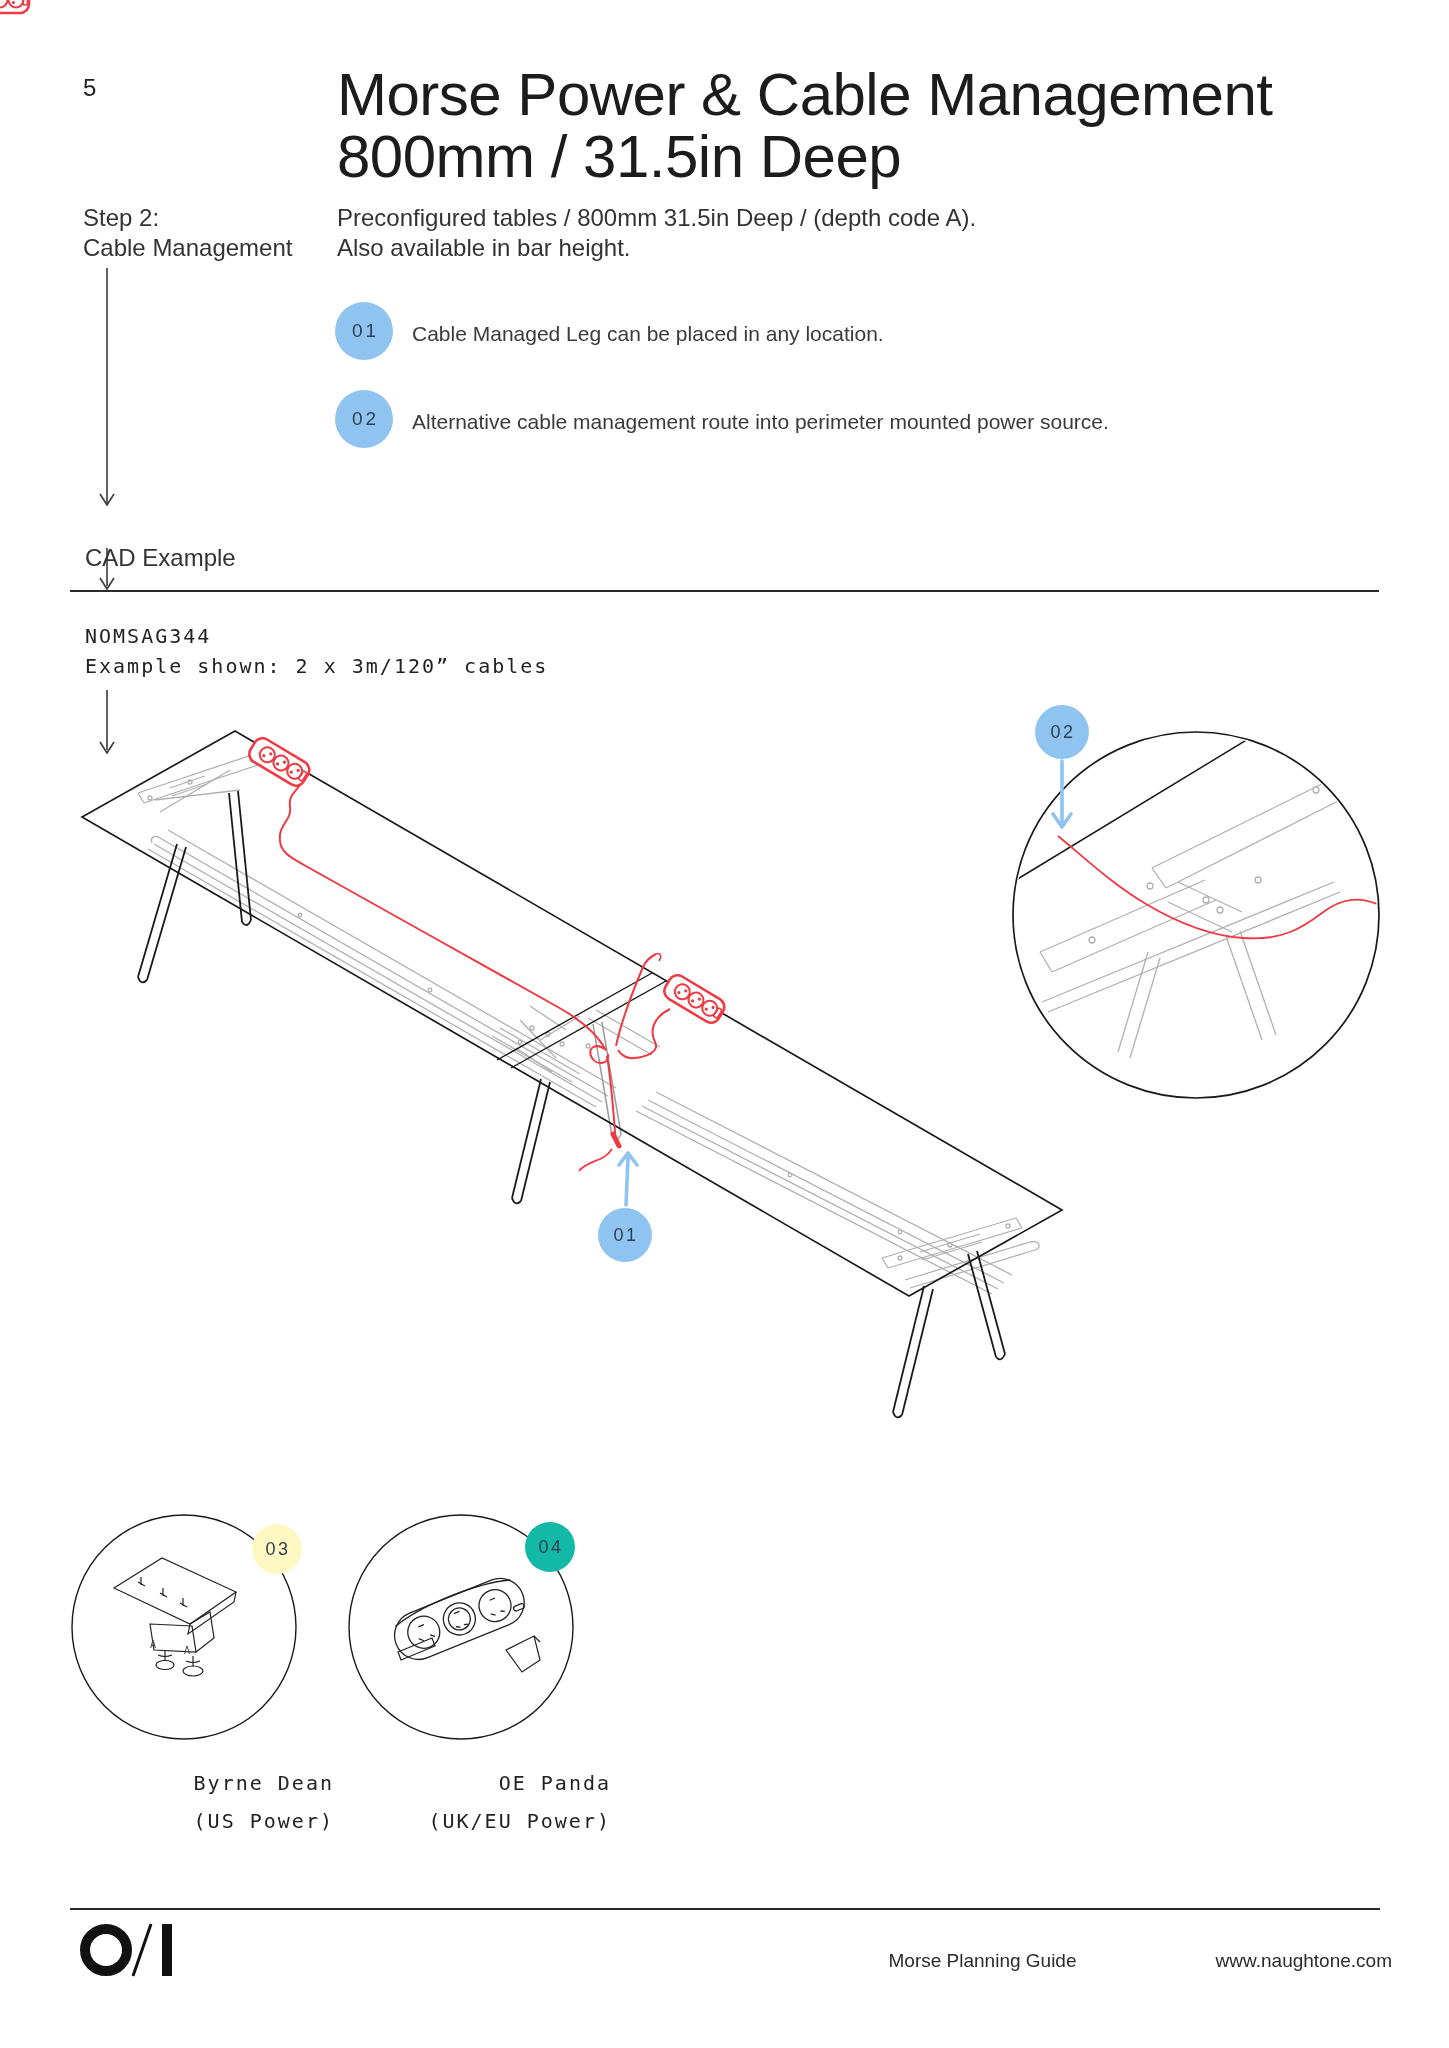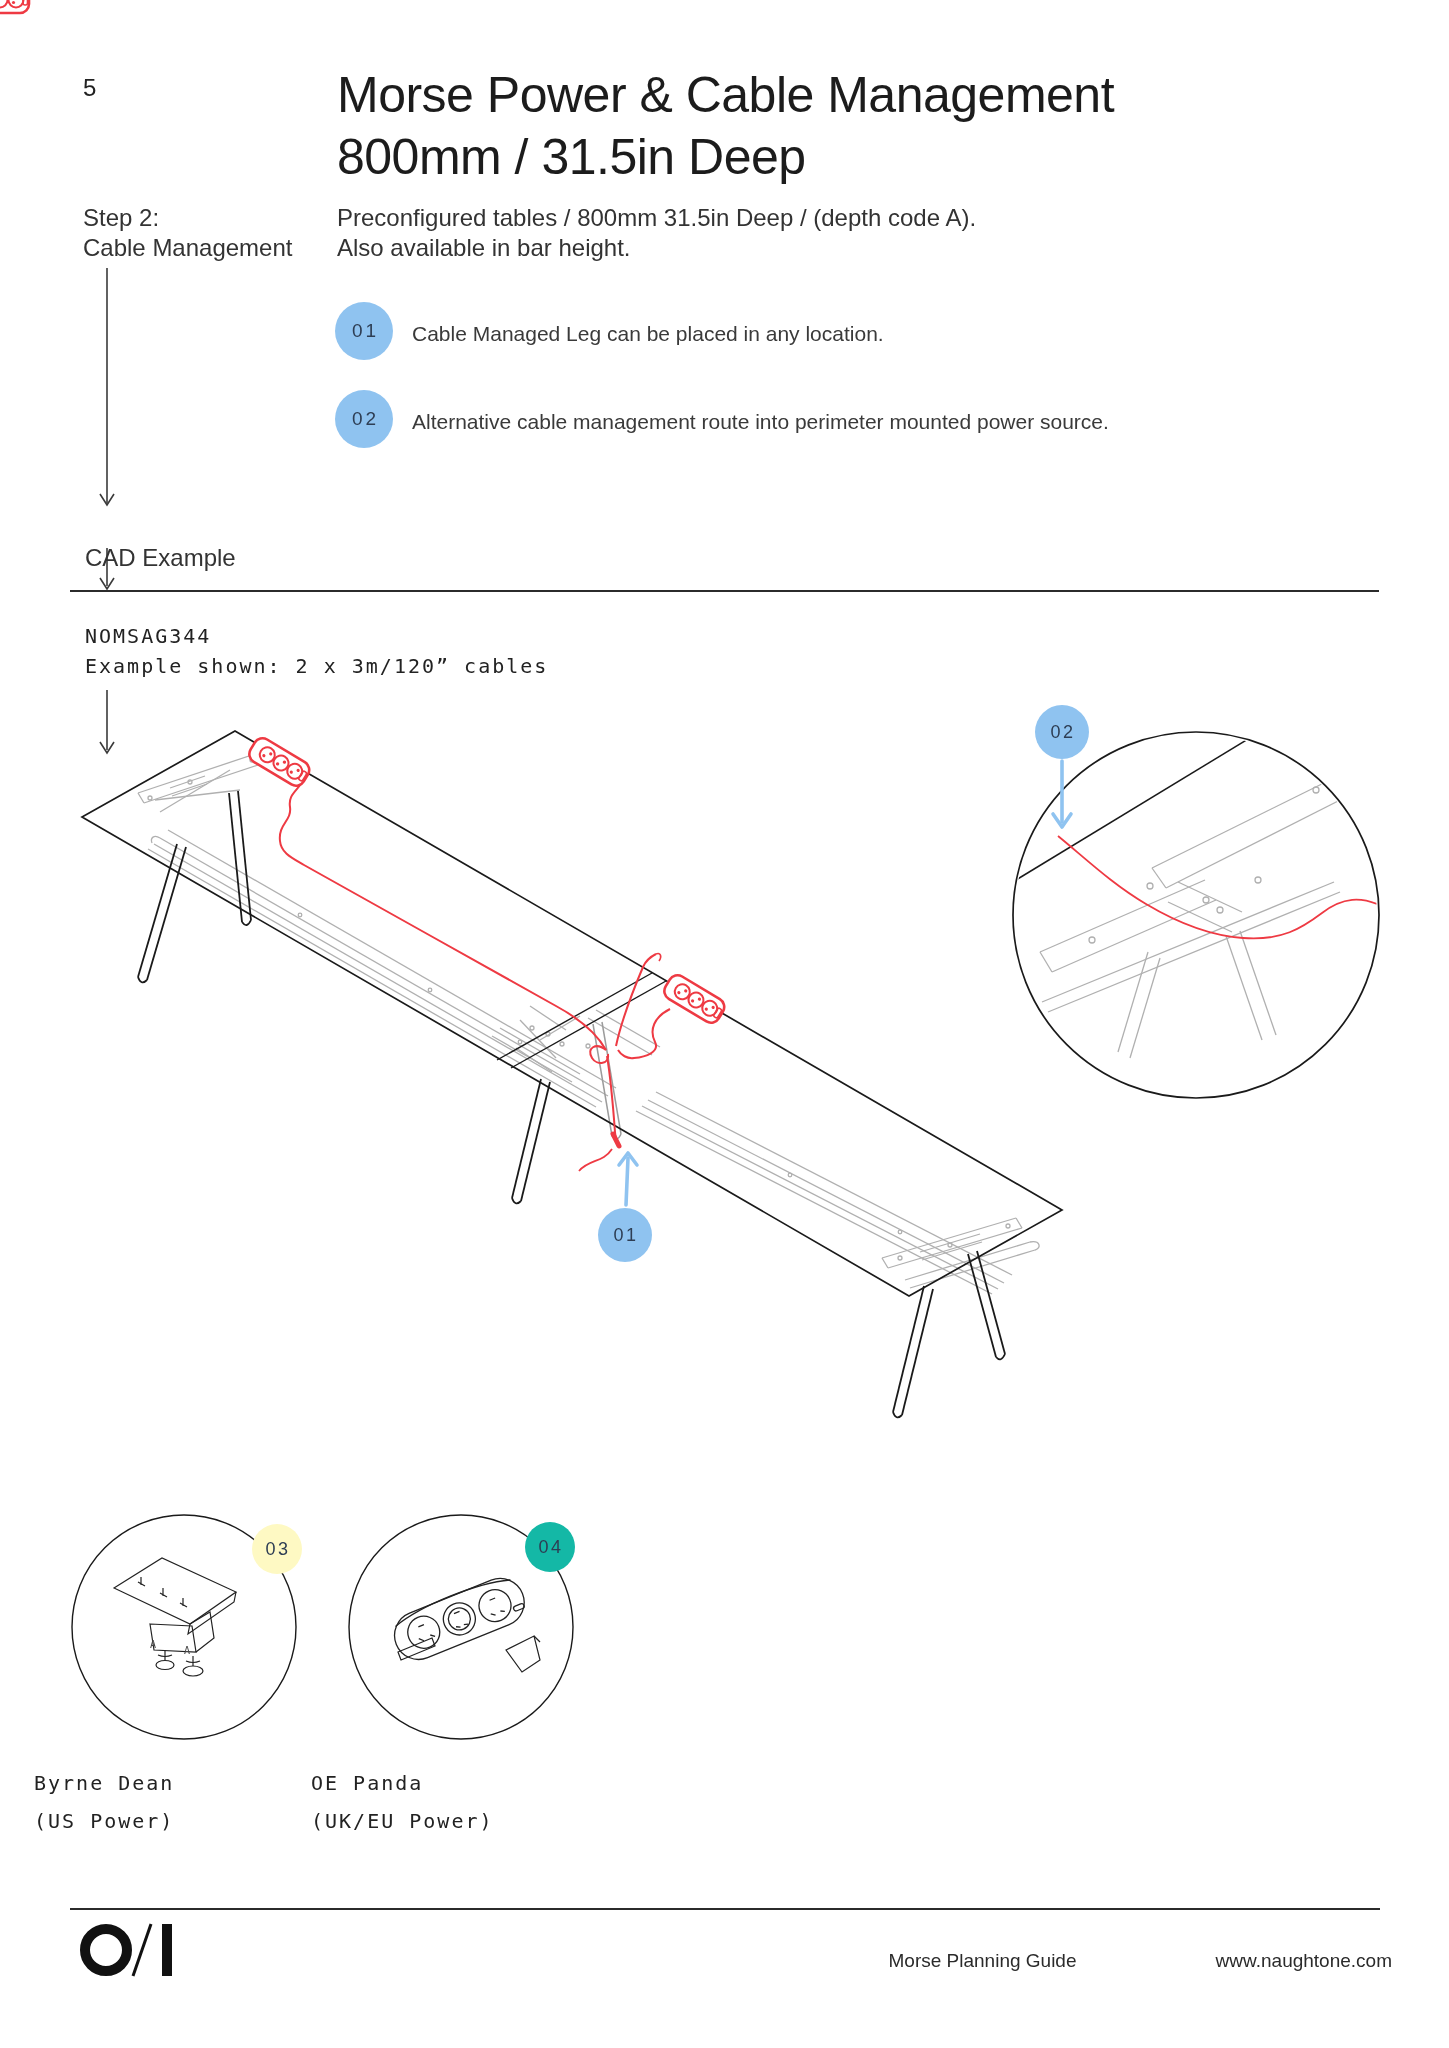--- a/index.html
+++ b/index.html
@@ -2,35 +2,35 @@
 <html><head>
 <meta charset="utf-8">
 <style>
   html,body{margin:0;padding:0;}
   body{
     width:1449px;height:2048px;position:relative;background:#ffffff;
     font-family:"Liberation Sans", sans-serif;color:#2e2e2e;overflow:hidden;
   }
   .abs{position:absolute;}
   .page-num{font-size:24px;color:#222;}
-  .title{font-size:50px;line-height:62px;color:#1c1c1c;letter-spacing:-0.5px;font-weight:400;}
+  .title{font-size:60px;line-height:62px;color:#1c1c1c;letter-spacing:-0.5px;font-weight:400;}
   .body-text{font-size:24px;line-height:30px;color:#333;}
   .note-badge{
     width:58px;height:58px;border-radius:50%;
     display:flex;align-items:center;justify-content:center;
     font-size:19px;letter-spacing:3px;padding-left:3px;box-sizing:border-box;
   }
   .small-badge{
     width:54px;height:54px;border-radius:50%;
     display:flex;align-items:center;justify-content:center;
     font-size:18px;letter-spacing:2.5px;padding-left:2px;box-sizing:border-box;
   }
   .note-text{font-size:21px;line-height:26px;color:#3a3a3a;}
   .mono{font-family:"DejaVu Sans Mono", monospace;font-size:20px;line-height:30px;letter-spacing:2px;color:#222;}
-  .mono-label{font-family:"DejaVu Sans Mono", monospace;font-size:20px;line-height:38px;letter-spacing:2px;color:#222;text-align:left;}
+  .mono-label{font-family:"DejaVu Sans Mono", monospace;font-size:20px;line-height:38px;letter-spacing:2px;color:#222;text-align:right;}
   .divider{height:2px;background:#2b2b2b;}
   .footer-text{font-size:19px;color:#2b2b2b;}
   svg{display:block;}
   .art{position:absolute;left:0;top:0;}
 </style>
 </head>
 <body>
 
 <svg class="art" width="1449" height="2048" viewBox="0 0 1449 2048">
 

